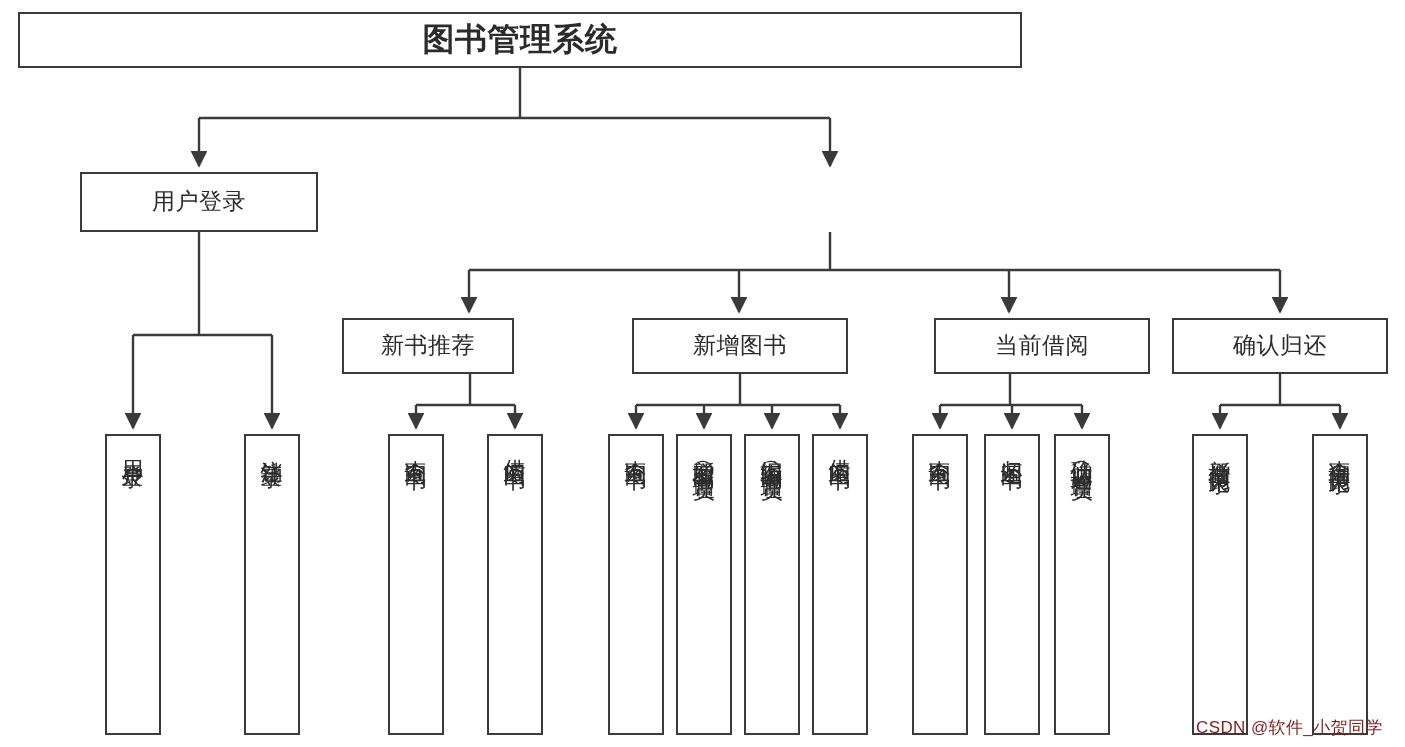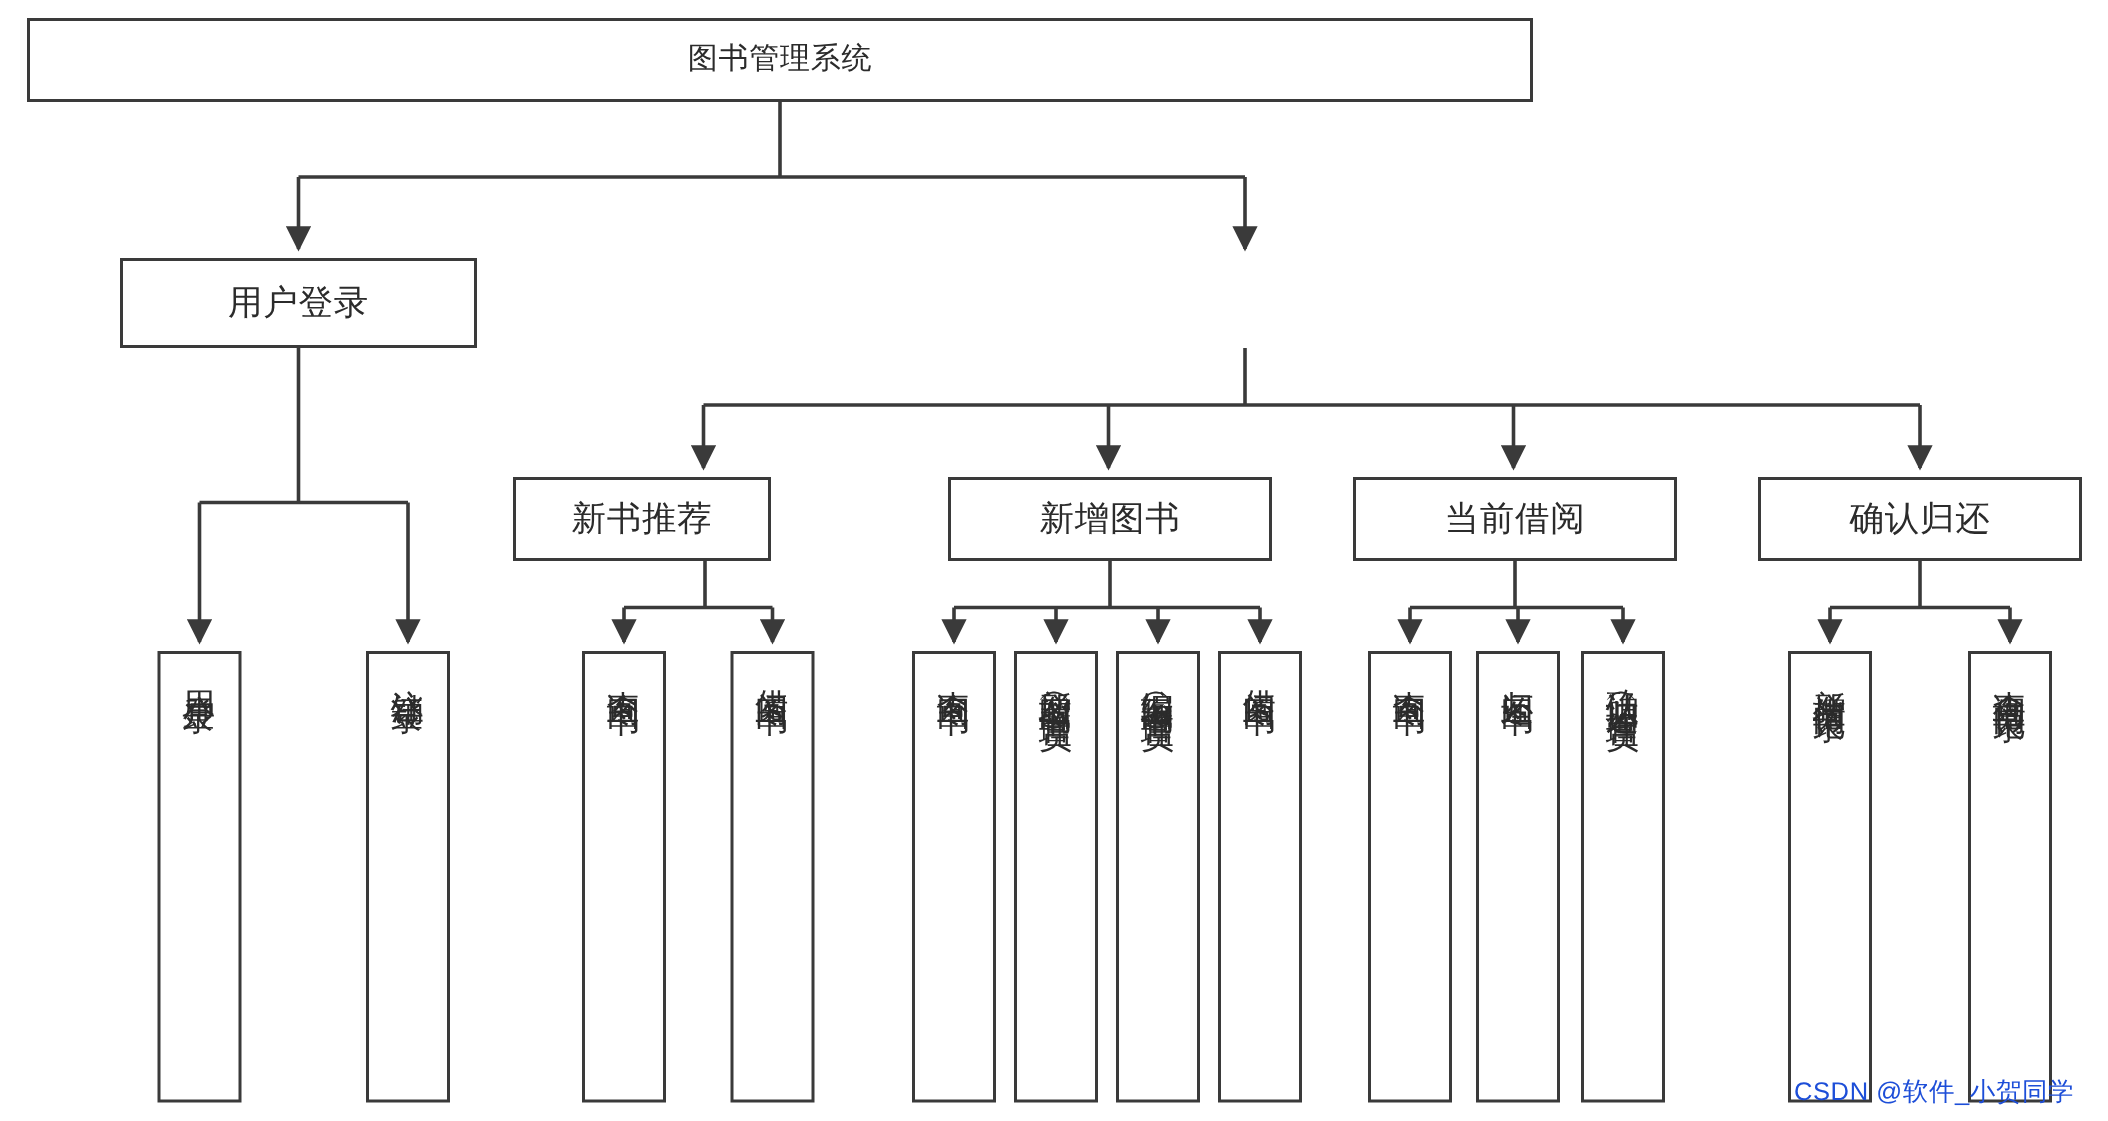--- a/index.html
+++ b/index.html
@@ -41,40 +41,41 @@
     text-align: center;
     line-height: 1.18;
     letter-spacing: 0.5px;
     white-space: nowrap;
   }
   
   .node.horiz .node-label {
     font-size: 23px;
   }
   .node.root .node-label {
-    font-size: 20px;
+    font-size: 32px;
+    font-weight: bold;
   }
   
   .node.vert {
     align-items: flex-start;
     justify-content: center;
     padding-top: 6px;
   }
   .node.vert .node-label {
     writing-mode: vertical-rl;
     text-orientation: upright;
     font-size: 22px;
     line-height: 1.05;
     letter-spacing: 3px;
     white-space: nowrap;
   }
   .watermark {
     position: absolute;
     font-size: 17px;
-    color: #1d4ed8;
+    color: #7f1d1d;
     white-space: nowrap;
     letter-spacing: 0.4px;
   }
 </style>
 </head>
 <body>
 
 <div id="canvas">
 
   <svg id="edges" viewBox="0 0 1405 747" xmlns="http://www.w3.org/2000/svg">
@@ -134,21 +135,21 @@
   <div class="node horiz" style="left:80px; top:172px; width:238px; height:60px;">
     <span class="node-label">用户登录</span>
   </div>
 
   <div class="node horiz" style="left:342px; top:318px; width:172px; height:56px;">
     <span class="node-label">新书推荐</span>
   </div>
   <div class="node horiz" style="left:632px; top:318px; width:216px; height:56px;">
     <span class="node-label">新增图书</span>
   </div>
-  <div class="node horiz" style="left:902px; top:318px; width:216px; height:56px;">
+  <div class="node horiz" style="left:934px; top:318px; width:216px; height:56px;">
     <span class="node-label">当前借阅</span>
   </div>
   <div class="node horiz" style="left:1172px; top:318px; width:216px; height:56px;">
     <span class="node-label">确认归还</span>
   </div>
 
   <div class="node vert" style="left:105px; top:434px; width:56px; height:301px;">
     <span class="node-label">用户登录</span>
   </div>
   <div class="node vert" style="left:244px; top:434px; width:56px; height:301px;">

